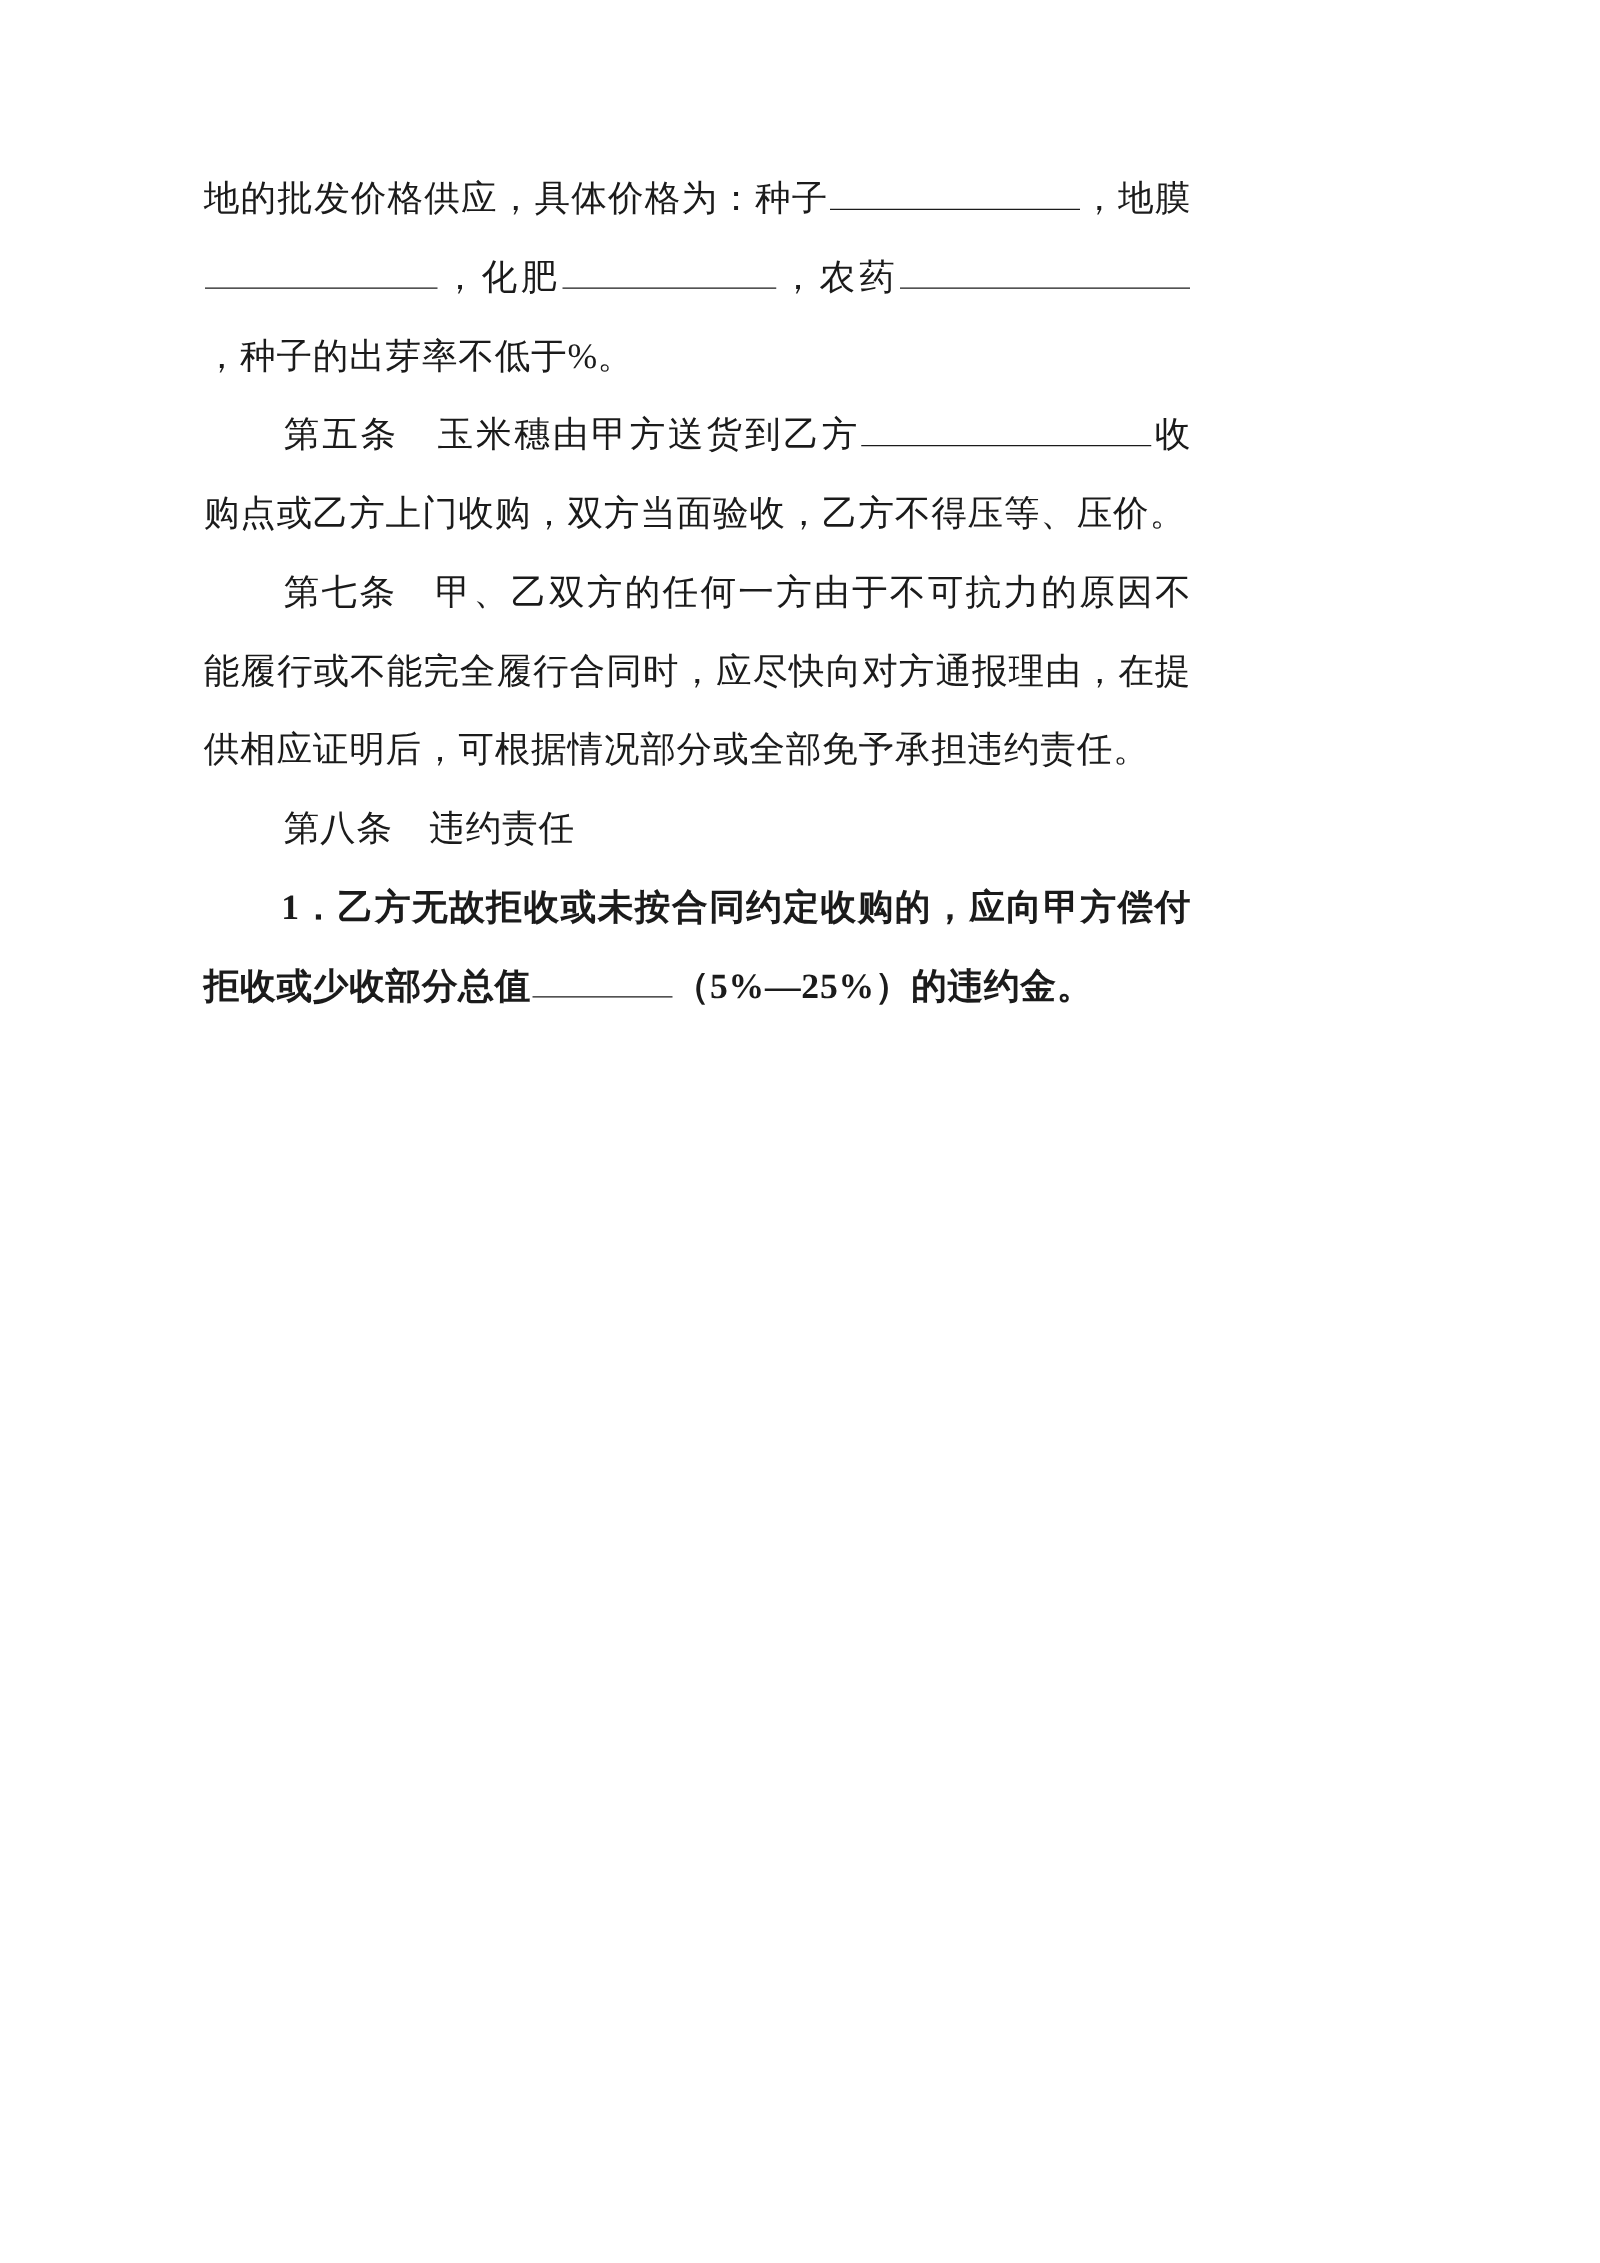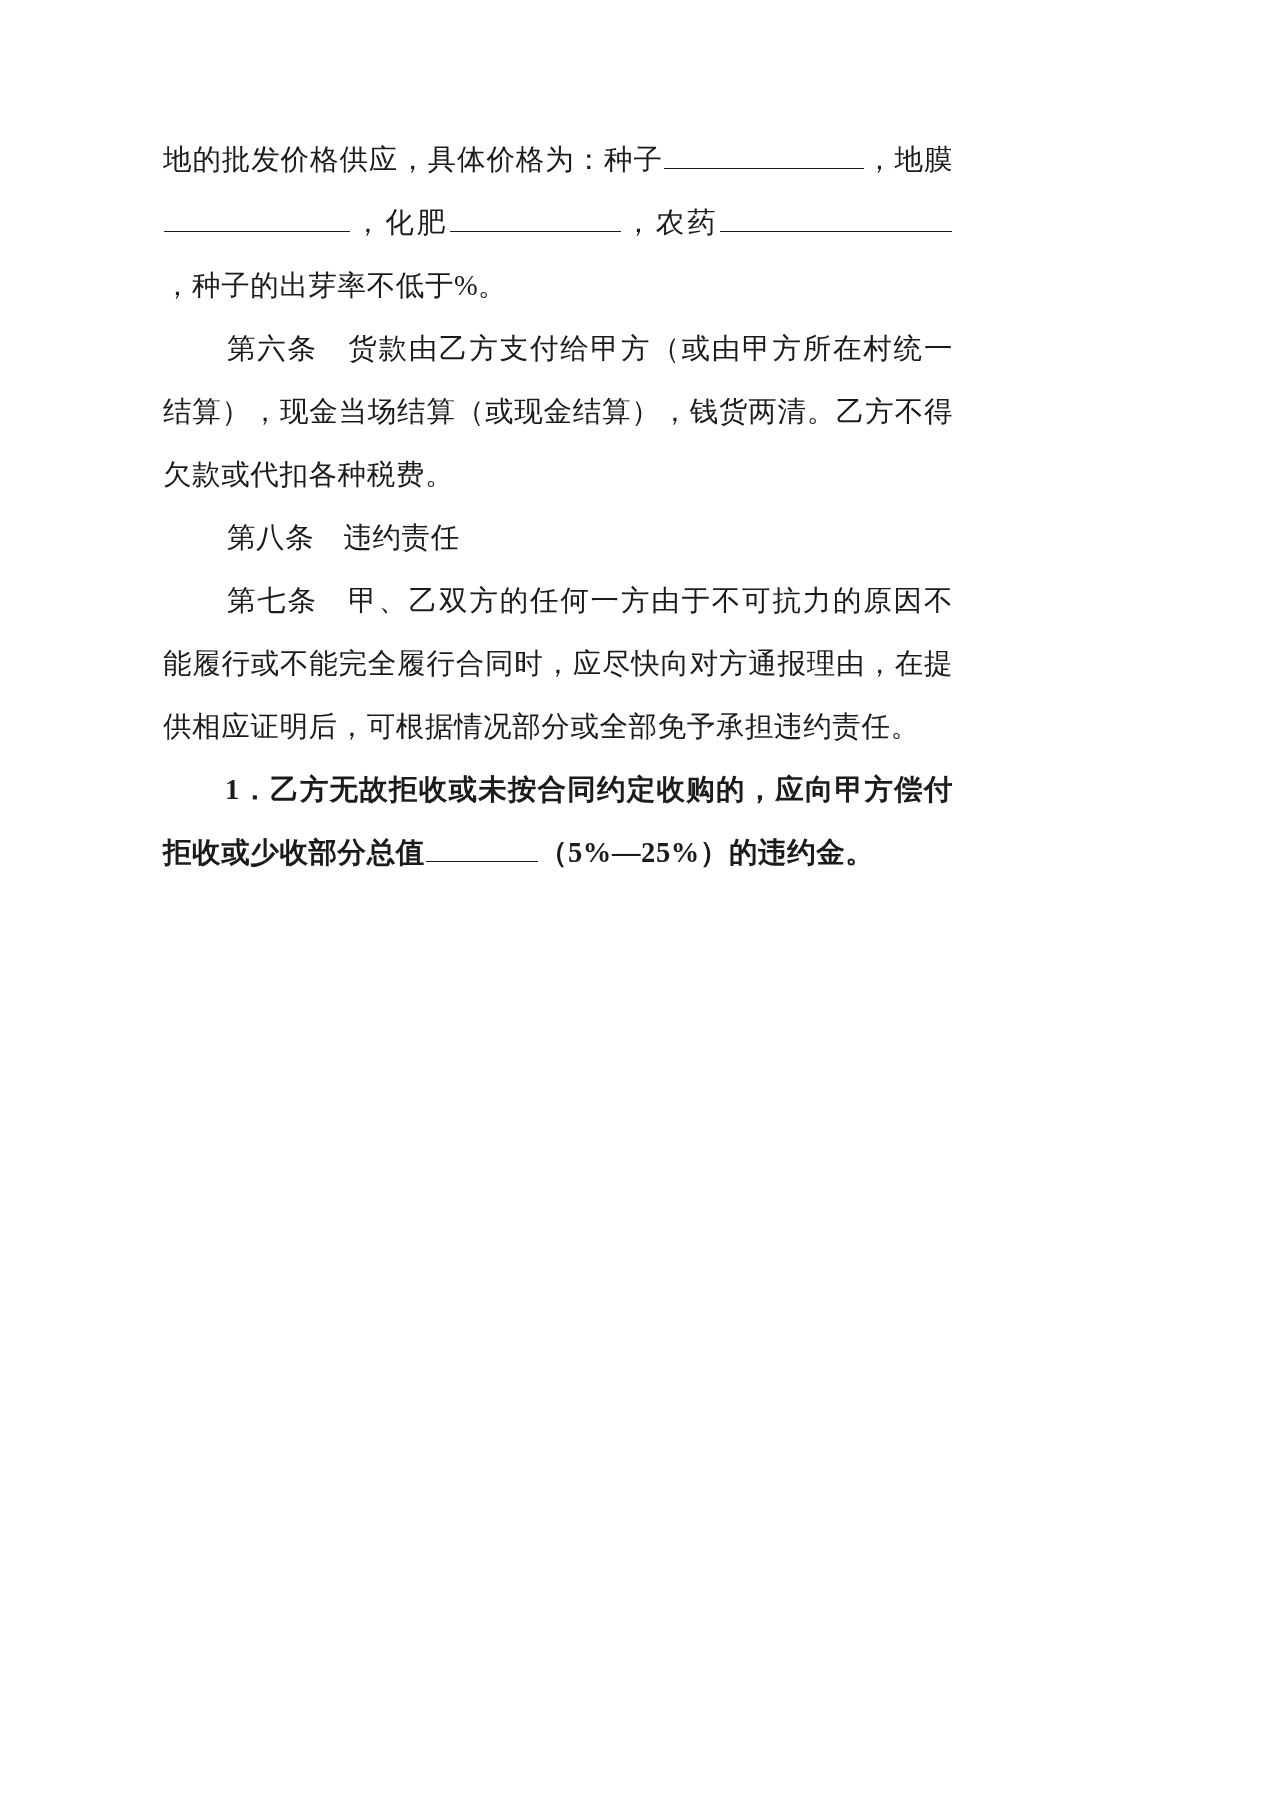--- a/index.html
+++ b/index.html
@@ -72,26 +72,26 @@
 </style>
 </head>
 <body>
 
 <div class="page">
 
   <div class="body-area">
 
     <p class="para"><span>地的批发价格供应，具体价格为：种子</span><span class="blank b-200"></span><span>，地膜</span><span class="blank b-185"></span><span>，</span><span>化肥</span><span class="blank b-170"></span><span>，农药</span><span class="blank b-230"></span><span>，种子的出芽率不低于</span><span class="lat">%。</span></p>
 
+    <p class="para indent"><span>第五条</span>　<span>玉米穗由甲方送货到乙方</span><span class="blank b-230"></span><span>收购点或乙方上门收购，双方当面验收，乙方不得压等、压价。</span></p>
 
-    <p class="para indent"><span>第六条</span>　<span>货款由乙方支付给甲方（或由甲方所在村统一结算），现金当场结算（或现金结算），钱货两清。乙方不得欠款或代扣各种税费。</span></p>
+
+    <p class="para indent"><span>第七条</span>　<span>甲、乙双方的任何一方由于不可抗力的原因不能履行或不能完全履行合同时，应尽快向对方通报理由，在提供相应证明后，可根据情况部分或全部免予承担违约责任。</span></p>
 
     <p class="para indent"><span>第八条</span>　<span>违约责任</span></p>
-
-    <p class="para indent"><span>第七条</span>　<span>甲、乙双方的任何一方由于不可抗力的原因不能履行或不能完全履行合同时，应尽快向对方通报理由，在提供相应证明后，可根据情况部分或全部免予承担违约责任。</span></p>
 
     <p class="para indent-sm"><span class="num">1．</span><span>乙方无故拒收或未按合同约定收购的，应向甲方偿付拒收或少收部分总值</span><span class="blank b-110"></span><span>（5%—25%）的违约金。</span></p>
 
 
 
 
 
   </div>
 
   <div class="footer">2</div>

